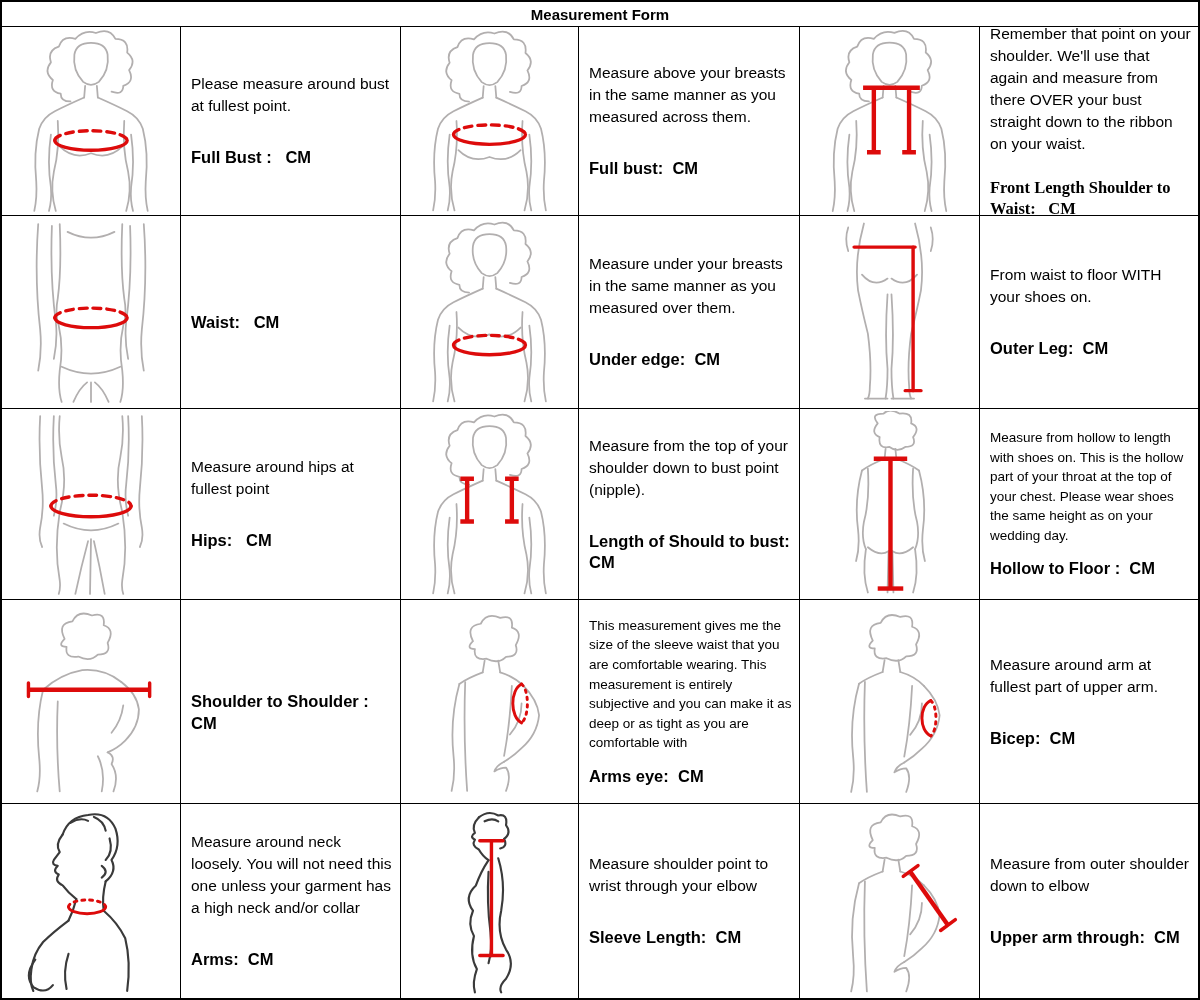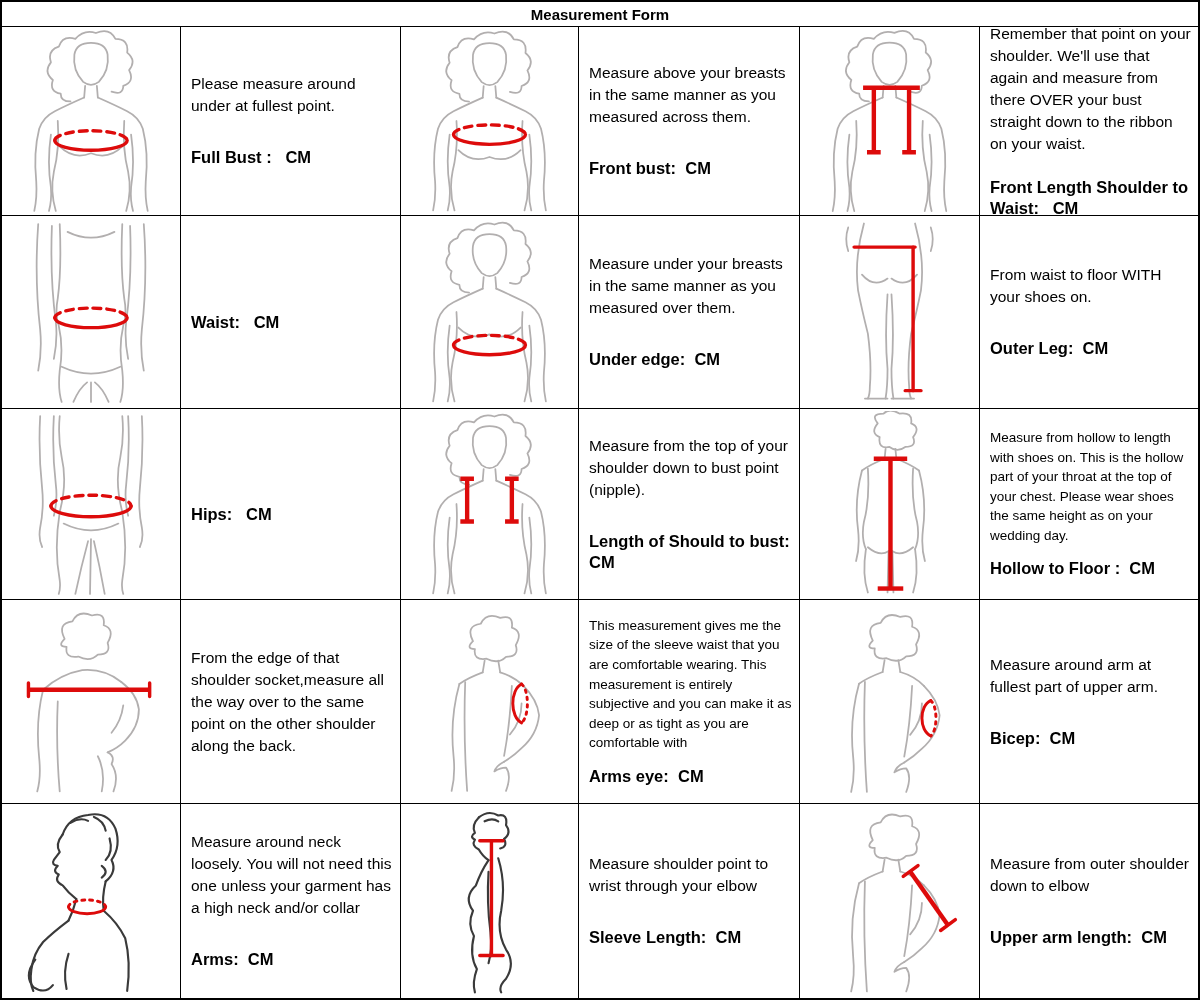--- a/index.html
+++ b/index.html
@@ -25,21 +25,21 @@
   .img-cell svg{width:100%;height:100%;}
   .txt{
     display:flex;flex-direction:column;justify-content:center;
     padding:6px 7px 6px 10px;
     gap:8px;
   }
   .desc{font-size:15.5px;line-height:1.42;white-space:pre-wrap;}
   .label{font-weight:bold;font-size:16.5px;line-height:1.3;margin-top:22px;white-space:pre-wrap;}
   .txt.small .desc{font-size:13.5px;line-height:1.45;}
   .txt.small .label{margin-top:5px;}
-  .txt.tight .label{margin-top:14px;}
+  .txt.tight .label{margin-top:14px;font-family:Liberation Serif, serif;}
   
   .g{stroke:#b2afaf;fill:none;stroke-width:1.8;stroke-linecap:round;stroke-linejoin:round;}
   .dk{stroke:#3a3a3a;fill:none;stroke-width:2.2;stroke-linecap:round;stroke-linejoin:round;}
   .r{stroke:#dd0b0b;fill:none;stroke-width:3.5;stroke-linecap:round;}
   .r4{stroke:#dd0b0b;fill:none;stroke-width:4.5;stroke-linecap:butt;}
   .rdash{stroke-dasharray:8 6;}
   .rdot{stroke-dasharray:2.5 5;}
 </style>
 </head>
 <body>
@@ -78,35 +78,35 @@
 
   <div class="cell img-cell">
     <svg viewBox="0 0 178 188" preserveAspectRatio="xMidYMid meet">
       <use href="#womanFront"></use>
       <path class="g" d="M57,120 Q71,134 89,127 Q107,134 121,120"></path>
       <path class="r" d="M52,114 A37,10 0 0 0 126,114"></path>
       <path class="r rdash" d="M52,114 A37,10 0 0 1 126,114"></path>
     </svg>
   </div>
   <div class="cell txt">
-    <div class="desc">Please measure around under at fullest point.</div>
+    <div class="desc">Please measure around bust at fullest point.</div>
     <div class="label">Full Bust :   CM</div>
   </div>
 
   <div class="cell img-cell">
     <svg viewBox="0 0 178 188" preserveAspectRatio="xMidYMid meet">
       <use href="#womanFront"></use>
       <path class="g" d="M57,124 Q71,138 89,131 Q107,138 121,124"></path>
       <path class="r" d="M52,108 A37,10 0 0 0 126,108"></path>
       <path class="r rdash" d="M52,108 A37,10 0 0 1 126,108"></path>
     </svg>
   </div>
   <div class="cell txt">
     <div class="desc">Measure above your breasts in the same manner as you measured across them.</div>
-    <div class="label">Front bust:  CM</div>
+    <div class="label">Full bust:  CM</div>
   </div>
 
   <div class="cell img-cell">
     <svg viewBox="0 0 178 188" preserveAspectRatio="xMidYMid meet">
       <use href="#womanFront"></use>
       <path class="r4" d="M62,60 H120"></path>
       <path class="r4" d="M73,60 V126 M109,60 V126"></path>
       <path class="r4" d="M66,126 H80 M102,126 H116"></path>
     </svg>
   </div>
@@ -169,20 +169,21 @@
                          M121,4 Q123,26 119,46 Q113,72 121,102 Q127,140 121,172 Q120,180 122,186"></path>
       <path class="g" d="M37,4 Q35,40 39,78 Q41,98 37,118 Q35,130 39,138 M51,4 Q49,40 53,74 Q55,90 51,106
                          M141,4 Q143,40 139,78 Q137,98 141,118 Q143,130 139,138 M127,4 Q129,40 125,74 Q123,90 127,106"></path>
       <path class="g" d="M61,114 Q89,128 117,114"></path>
       <path class="g" d="M89,130 L88,186 M73,186 Q79,158 86,132 M103,186 Q98,158 92,132"></path>
       <path class="r" d="M48,96 A41,11 0 0 0 130,96"></path>
       <path class="r rdash" d="M48,96 A41,11 0 0 1 130,96"></path>
     </svg>
   </div>
   <div class="cell txt">
+    <div class="desc">Measure around hips at fullest point</div>
     <div class="label">Hips:   CM</div>
   </div>
 
   <div class="cell img-cell">
     <svg viewBox="0 0 178 188" preserveAspectRatio="xMidYMid meet">
       <use href="#womanFront"></use>
       <path class="r4" d="M66,68 V112 M112,68 V112"></path>
       <path class="r4" d="M59,68 H73 M59,112 H73 M105,68 H119 M105,112 H119"></path>
     </svg>
   </div>
@@ -219,21 +220,21 @@
       <path class="g" d="M55,94 Q53,140 57,186"></path>
       <path class="g" d="M120,74 Q136,86 138,102 Q138,120 124,134 Q116,142 106,146"></path>
       <path class="g" d="M122,98 Q120,114 110,126"></path>
       <path class="g" d="M106,146 Q114,150 110,158 Q118,170 112,186"></path>
       <path class="g" d="M96,150 Q104,166 100,186"></path>
       <path class="r4" d="M25,82 H149"></path>
       <path class="r" d="M25,75 V89 M149,75 V89"></path>
     </svg>
   </div>
   <div class="cell txt">
-    <div class="desc">From the edge of that shoulder socket,measure all the way over to the same point on the other shoulder along the back.</div>
+    <div class="label">Shoulder to Shoulder : CM</div>
   </div>
 
   <div class="cell img-cell">
     <svg viewBox="0 0 178 188" preserveAspectRatio="xMidYMid meet">
       <use href="#backAkimbo"></use>
       <path class="r" style="stroke-width:3" d="M122,76 C110,82 110,110 122,116"></path>
       <path class="r rdot" style="stroke-width:3" d="M122,76 C130,83 130,109 122,116"></path>
     </svg>
   </div>
   <div class="cell txt small">
@@ -289,16 +290,16 @@
 
   <div class="cell img-cell">
     <svg viewBox="0 0 178 188" preserveAspectRatio="xMidYMid meet">
       <use href="#backAkimbo"></use>
       <path class="r4" d="M110,64 L148,118"></path>
       <path class="r" d="M103,69 L118,58 M141,124 L156,113"></path>
     </svg>
   </div>
   <div class="cell txt">
     <div class="desc">Measure from outer shoulder down to elbow</div>
-    <div class="label">Upper arm length:  CM</div>
+    <div class="label">Upper arm through:  CM</div>
   </div>
 
 </div>
 
 </body></html>

